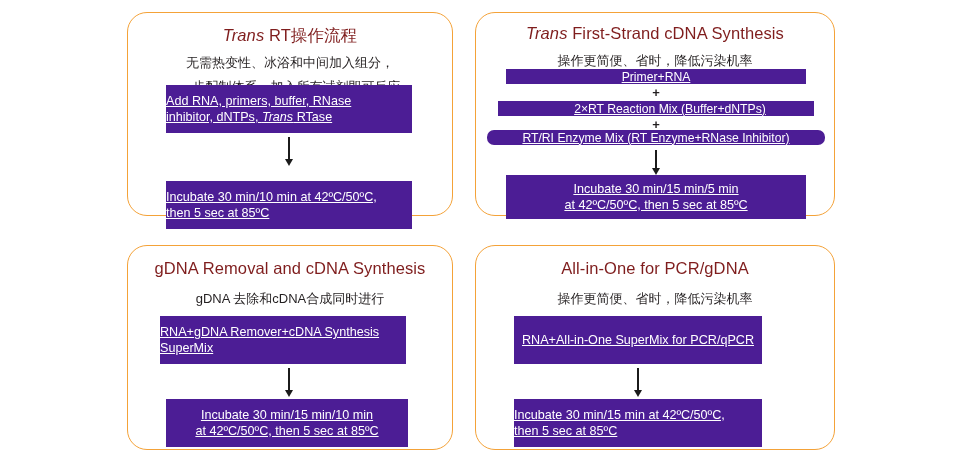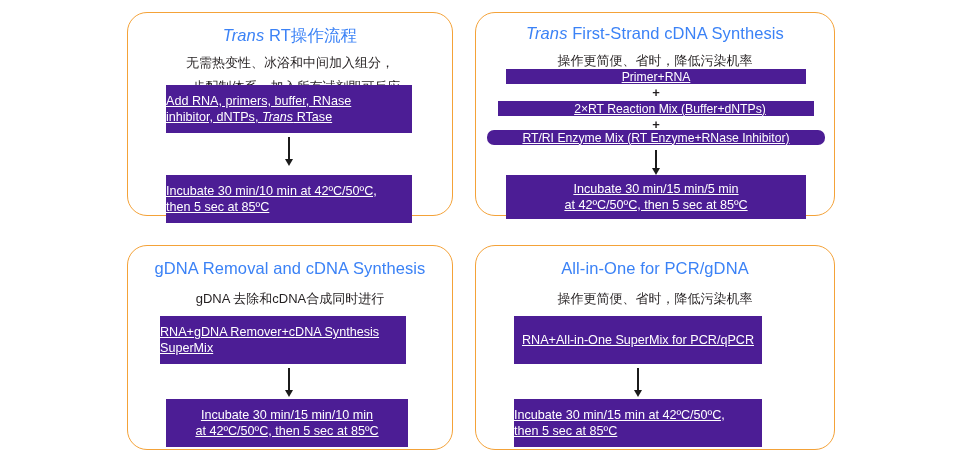--- a/index.html
+++ b/index.html
@@ -33,21 +33,21 @@
   
   .p-tl { left: 127px;  top: 12px;  width: 326px; height: 204px; }
   .p-tr { left: 475px;  top: 12px;  width: 360px; height: 204px; }
   .p-bl { left: 127px;  top: 245px; width: 326px; height: 205px; }
   .p-br { left: 475px;  top: 245px; width: 360px; height: 205px; }
 
   .panel-title {
     position: absolute;
     left: 0; right: 0;
     text-align: center;
-    color: #3b82f6;
+    color: #7f1d1d;
     font-size: 16.5px;
     font-weight: 400;
     letter-spacing: 0.1px;
     white-space: nowrap;
   }
   .panel-title .ital {
     font-style: italic;
   }
 
   .panel-sub {
@@ -133,21 +133,21 @@
     <div class="panel-sub cn" style="top:38px;">无需热变性、冰浴和中间加入组分，
 一步配制体系，加入所有试剂即可反应</div>
 
     <div class="obox left" style="left:38px; top:72px; width:246px; height:48px;">
       <span class="txt"><span>Add RNA, primers, buffer, RNase
 inhibitor, dNTPs, </span><span class="ital-inline">Trans</span><span> RTase</span></span>
     </div>
 
     <div class="arrow" style="left:160px; top:124px; height:22px;"></div>
 
-    <div class="obox left" style="left:38px; top:162px; width:246px; height:48px;">
+    <div class="obox left" style="left:38px; top:168px; width:246px; height:48px;">
       <span class="txt">Incubate 30 min/10 min at 42ºC/50ºC,
 then 5 sec at 85ºC</span>
     </div>
   </div>
 
   <div class="panel p-tr">
 
     <div class="panel-title" style="top:11px;"><span class="ital">Trans</span><span> First-Strand cDNA Synthesis</span></div>
 
     <div class="panel-sub mixed" style="top:36px;">操作更简便、省时，降低污染机率</div>

